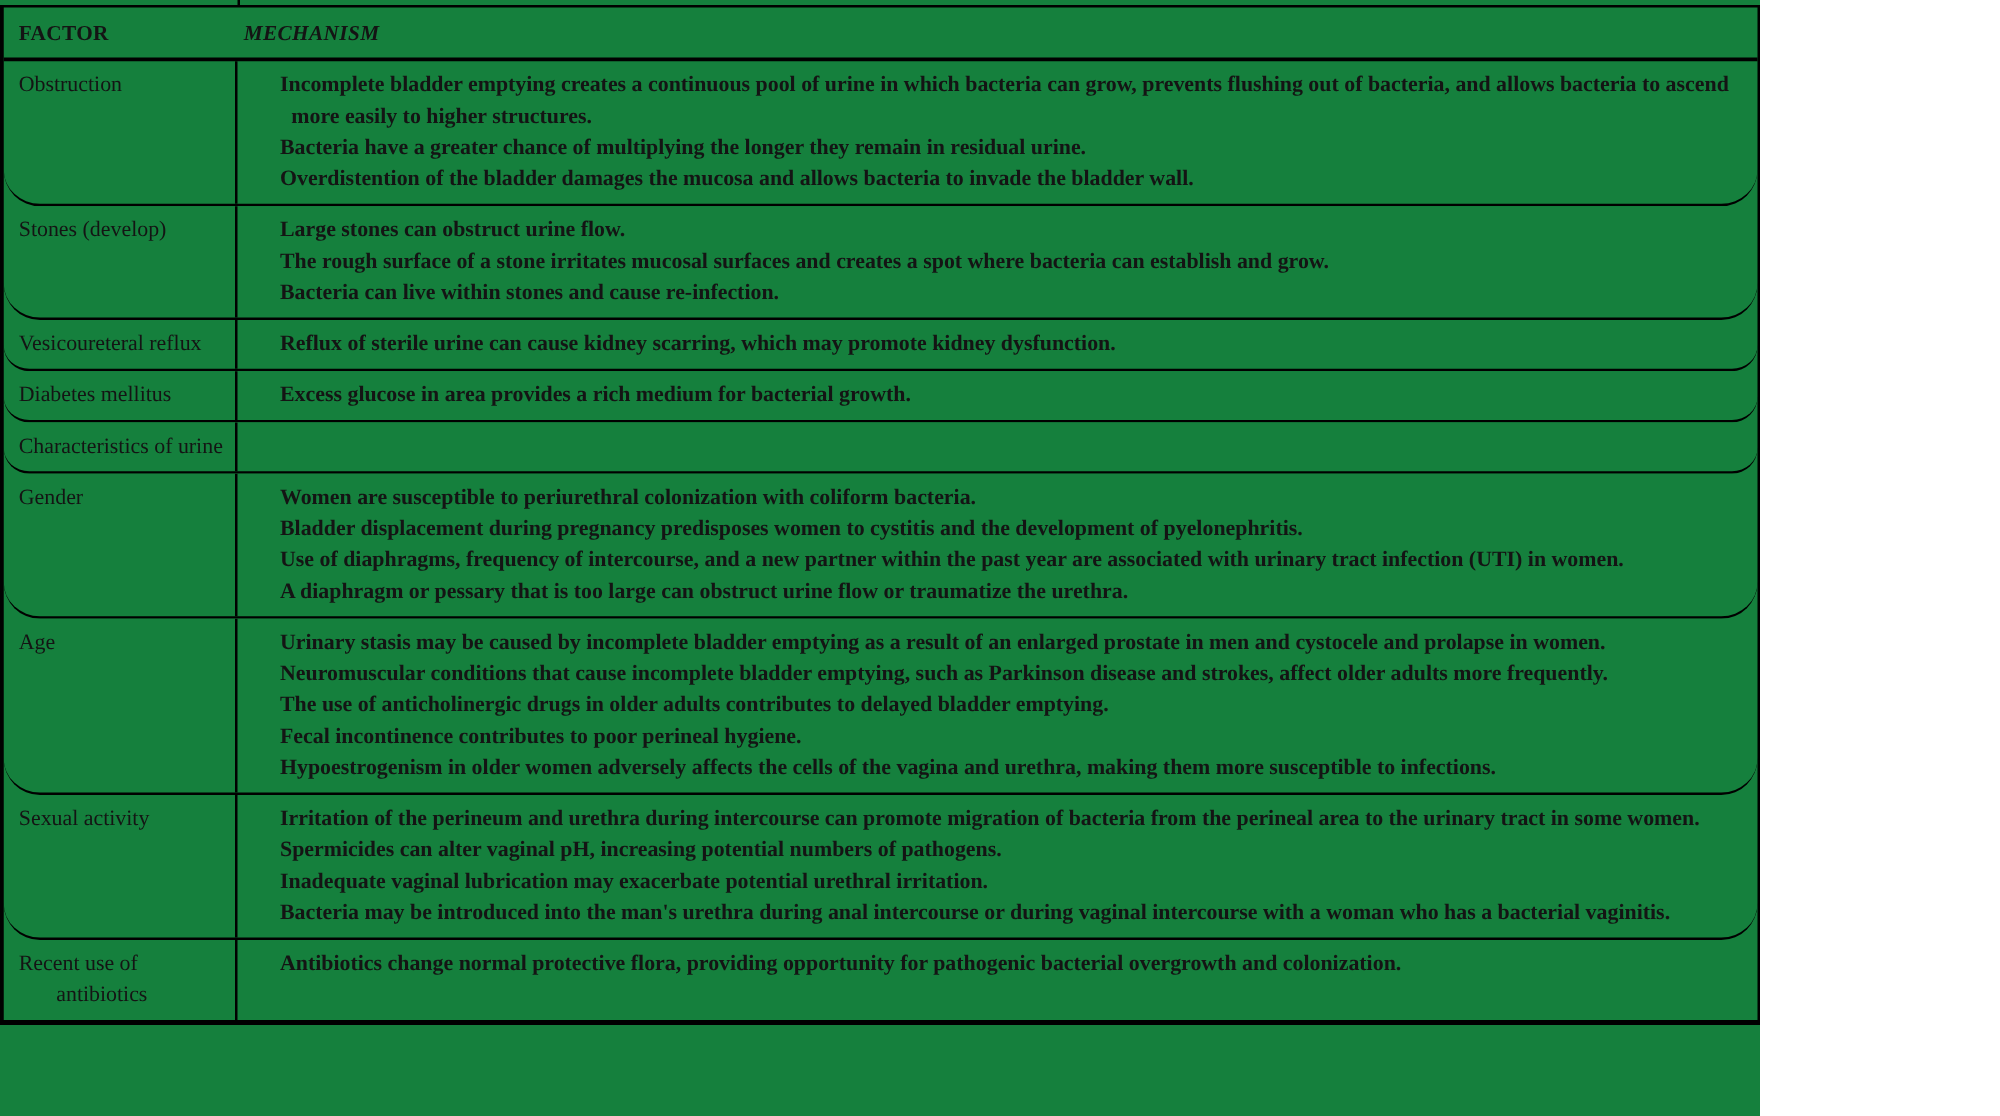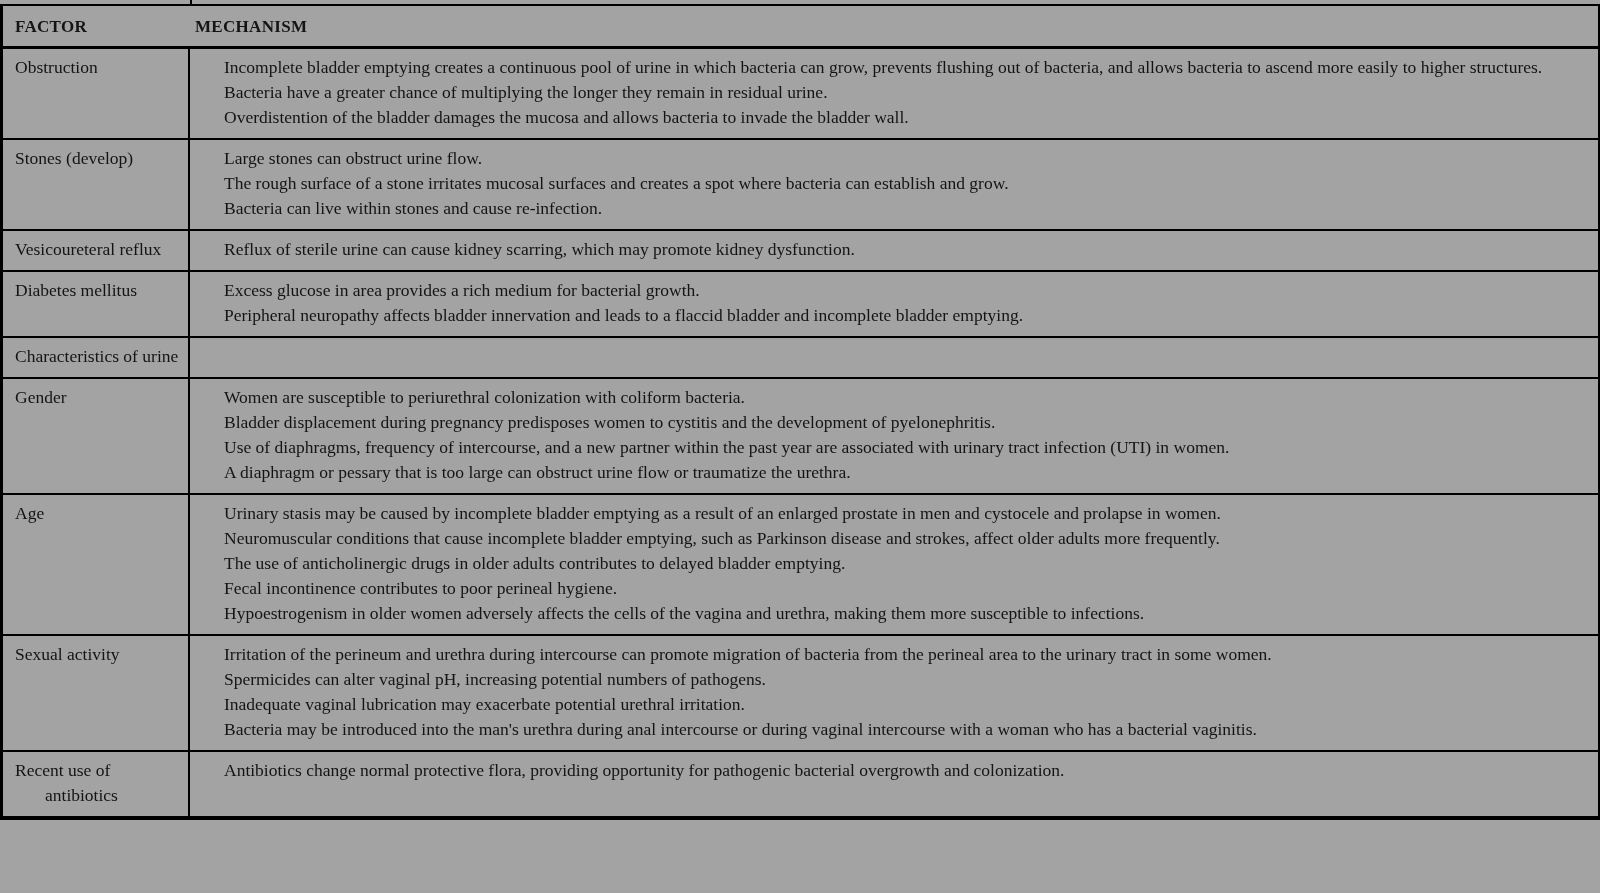--- a/index.html
+++ b/index.html
@@ -2,24 +2,24 @@
 <html><head>
 <meta charset="utf-8">
 <style>
   html, body {
     margin: 0;
     padding: 0;
     background: #ffffff;
   }
   .page {
     position: relative;
-    width: 1600px;
+    width: 1408px;
     height: 893px;
     overflow: hidden;
-    background: #a3a3a3;
+    background: #15803d;
     font-family: "Liberation Serif", "DejaVu Serif", serif;
     color: #141414;
     font-size: 17.5px;
     line-height: 25px;
   }
   
   .top-strip {
     position: relative;
     height: 4px;
   }
@@ -47,25 +47,27 @@
     letter-spacing: 0.3px;
   }
   .header-factor {
     width: 177px;
     padding-left: 12px;
     flex: none;
   }
   .header-mech {
     flex: 1;
     padding-left: 3px;
+    font-style: italic;
   }
   .row {
     display: flex;
     align-items: stretch;
     border-bottom: 2px solid #000;
+    border-radius: 29px;
   }
   .row:last-child {
     border-bottom: none;
   }
   .factor-cell {
     width: 187px;
     flex: none;
     border-right: 2px solid #000;
     padding: 6px 6px 8px 12px;
     box-sizing: border-box;
@@ -74,20 +76,21 @@
     padding-left: 30px;
     text-indent: -30px;
   }
   .mech-cell {
     flex: 1;
     padding: 6px 14px 8px 34px;
   }
   .mech-item {
     padding-left: 9px;
     text-indent: -9px;
+    font-weight: bold;
   }
 </style>
 </head>
 <body>
 
 <div class="page">
   <div class="top-strip">
     <div class="top-stub"></div>
   </div>
   <div class="grid">
@@ -126,21 +129,20 @@
             <div class="mech-item">Reflux of sterile urine can cause kidney scarring, which may promote kidney dysfunction.</div>
           </div>
   </div>
 
   <div class="row">
     <div class="factor-cell">
       <div class="factor-text">Diabetes mellitus</div>
     </div>
     <div class="mech-cell">
             <div class="mech-item">Excess glucose in area provides a rich medium for bacterial growth.</div>
-            <div class="mech-item">Peripheral neuropathy affects bladder innervation and leads to a flaccid bladder and incomplete bladder emptying.</div>
           </div>
   </div>
 
   <div class="row">
     <div class="factor-cell">
       <div class="factor-text">Characteristics of urine</div>
     </div>
     <div class="mech-cell">
           </div>
   </div>

